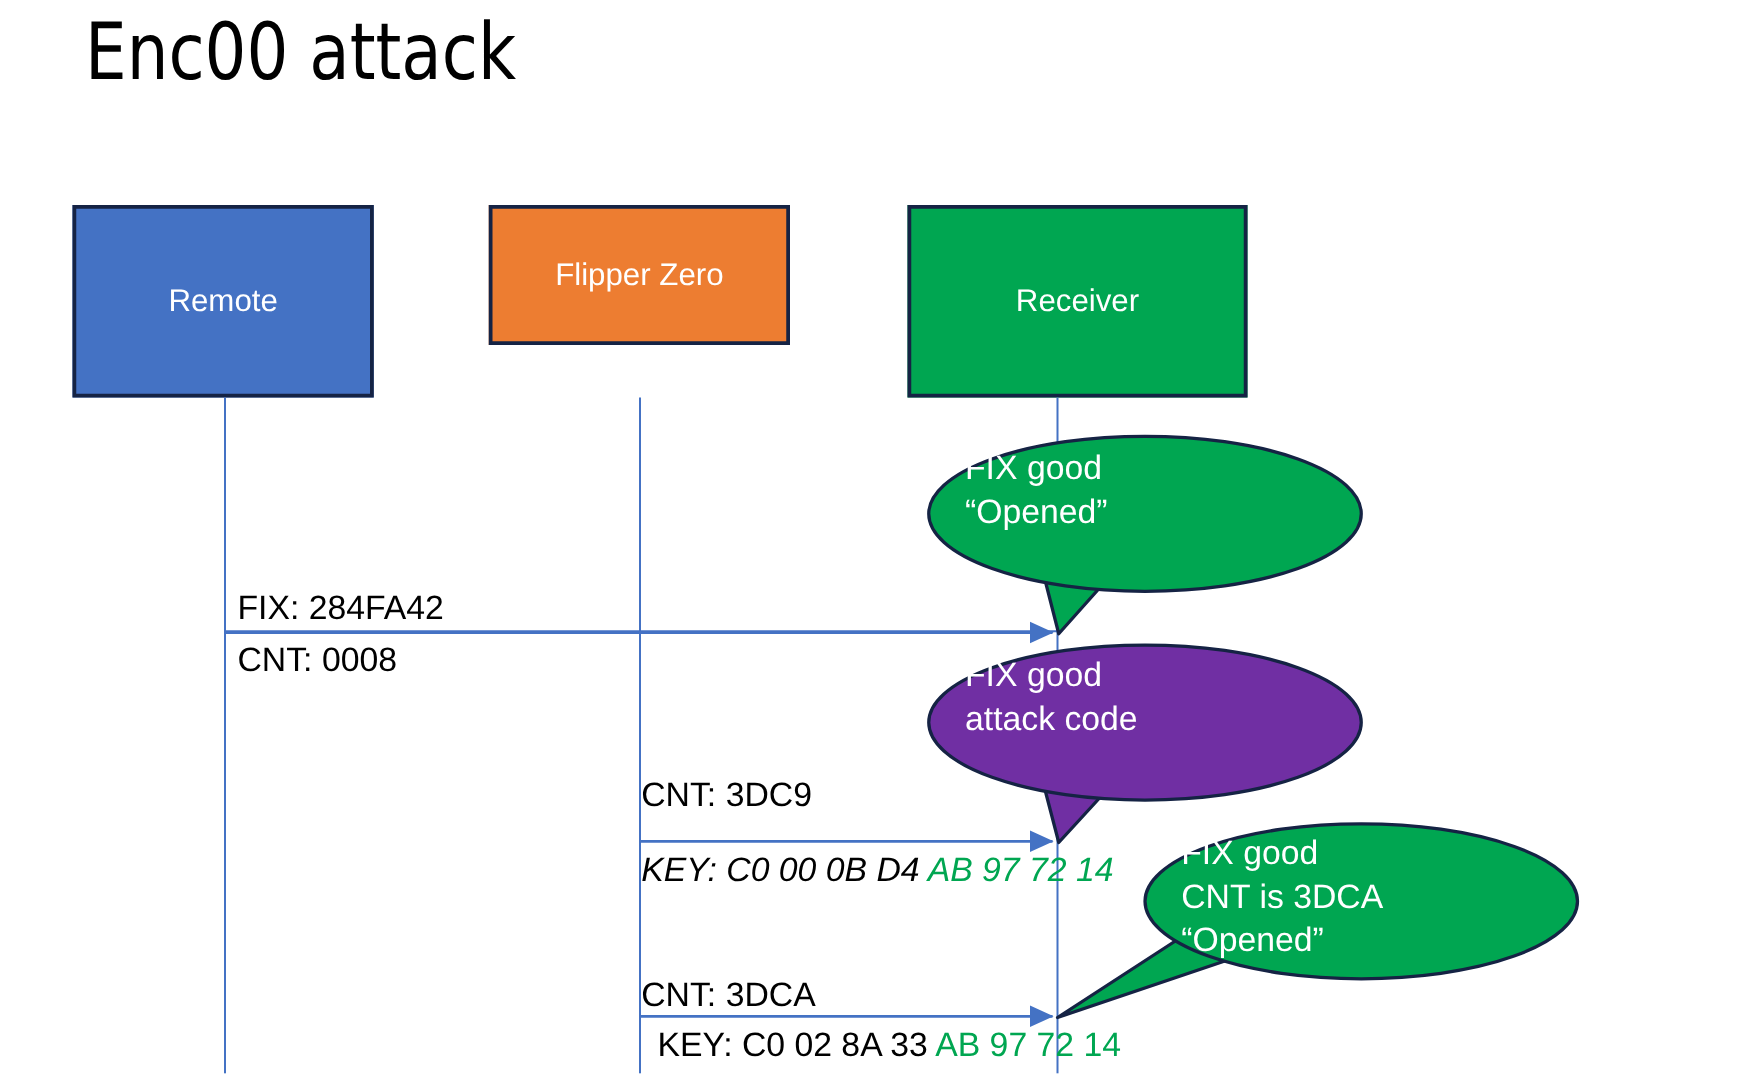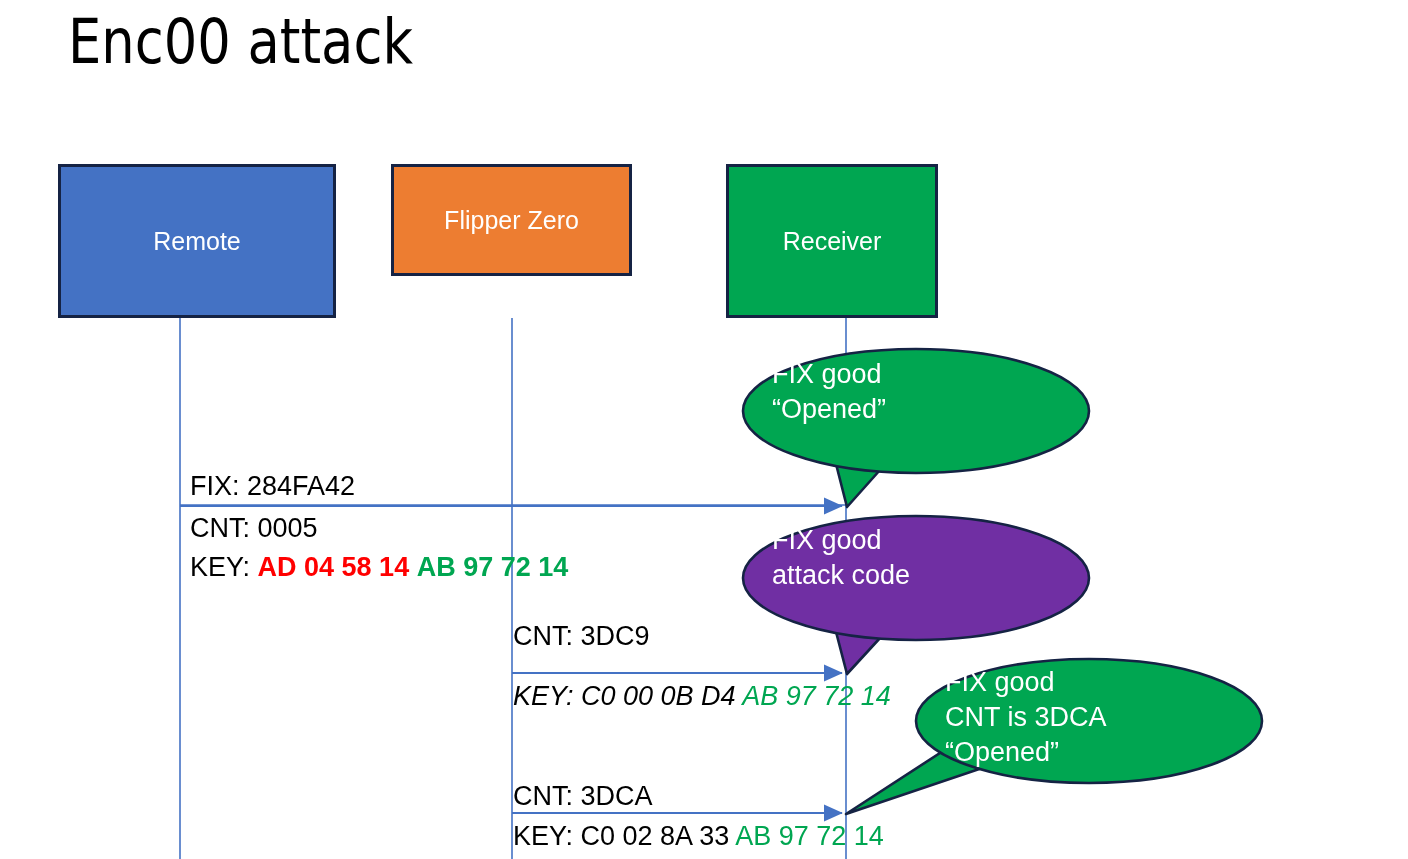--- a/index.html
+++ b/index.html
@@ -44,23 +44,23 @@
     border: 3px solid #152344;
     display: flex;
     align-items: center;
     justify-content: center;
     color: #ffffff;
     font-size: 25px;
     line-height: 30px;
     font-weight: 400;
     white-space: nowrap;
   }
-  .actor-remote  { left: 58px;  top: 164px; width: 278px; height: 154px; background: #4472C4; }
+  .actor-remote  { left: 58px;  top: 164px; width: 241px; height: 154px; background: #4472C4; }
   .actor-flipper { left: 391px; top: 164px; width: 241px; height: 112px; background: #ED7D31; }
-  .actor-receiver{ left: 726px; top: 164px; width: 212px; height: 154px; background: #00A651; }
+  .actor-receiver{ left: 726px; top: 164px; width: 272px; height: 154px; background: #00A651; }
 
   
   #vec {
     position: absolute;
     left: 0; top: 0;
     width: 1408px;
     height: 859px;
   }
 
   
@@ -75,21 +75,21 @@
   .msg .red   { color: #FF0000; font-weight: bold; }
   .msg .green { color: #00A651; font-weight: bold; }
   .msg .green-plain { color: #00A651; font-weight: 400; }
 
   .msg-fix      { left: 190px; top: 470px; }
   .msg-cnt1     { left: 190px; top: 512px; }
   .msg-key1     { left: 190px; top: 551px; }
   .msg-cnt2     { left: 513px; top: 620px; }
   .msg-key2     { left: 513px; top: 680px; font-style: italic; }
   .msg-cnt3     { left: 513px; top: 780px; }
-  .msg-key3     { left: 513px; top: 820px; }
+  .msg-key3     { left: 513px; top: 820px; padding-left: 13px; }
 
   
   .bubble-text {
     position: absolute;
     color: #ffffff;
     font-size: 27px;
     line-height: 35px;
     text-align: left;
     white-space: nowrap;
     pointer-events: none;
@@ -144,24 +144,21 @@
       <ellipse cx="916" cy="578" rx="173" ry="62" fill="#702FA3" stroke="#152344" stroke-width="2.6"></ellipse>
     </g>
 
     <g>
       <path d="M 960,740 L 1000,762 L 846,814 Z" fill="#00A651" stroke="#152344" stroke-width="2.6" stroke-linejoin="round"></path>
       <ellipse cx="1089" cy="721" rx="173" ry="62" fill="#00A651" stroke="#152344" stroke-width="2.6"></ellipse>
     </g>
   </svg>
 
   <div class="msg msg-fix">FIX: 284FA42</div>
-  <div class="msg msg-cnt1">CNT: 0005</div>
-  <div class="msg msg-key1">
-    <span>KEY: </span><span class="red">AD 04 58 14</span><span> </span><span class="green">AB 97 72 14</span>
-  </div>
+  <div class="msg msg-cnt1">CNT: 0008</div>
 
   <div class="msg msg-cnt2">CNT: 3DC9</div>
   <div class="msg msg-key2">
     <span>KEY: C0 00 0B D4 </span><span class="green-plain">AB 97 72 14</span>
   </div>
 
   <div class="msg msg-cnt3">CNT: 3DCA</div>
   <div class="msg msg-key3">
     <span>KEY: C0 02 8A 33 </span><span class="green-plain">AB 97 72 14</span>
   </div>

